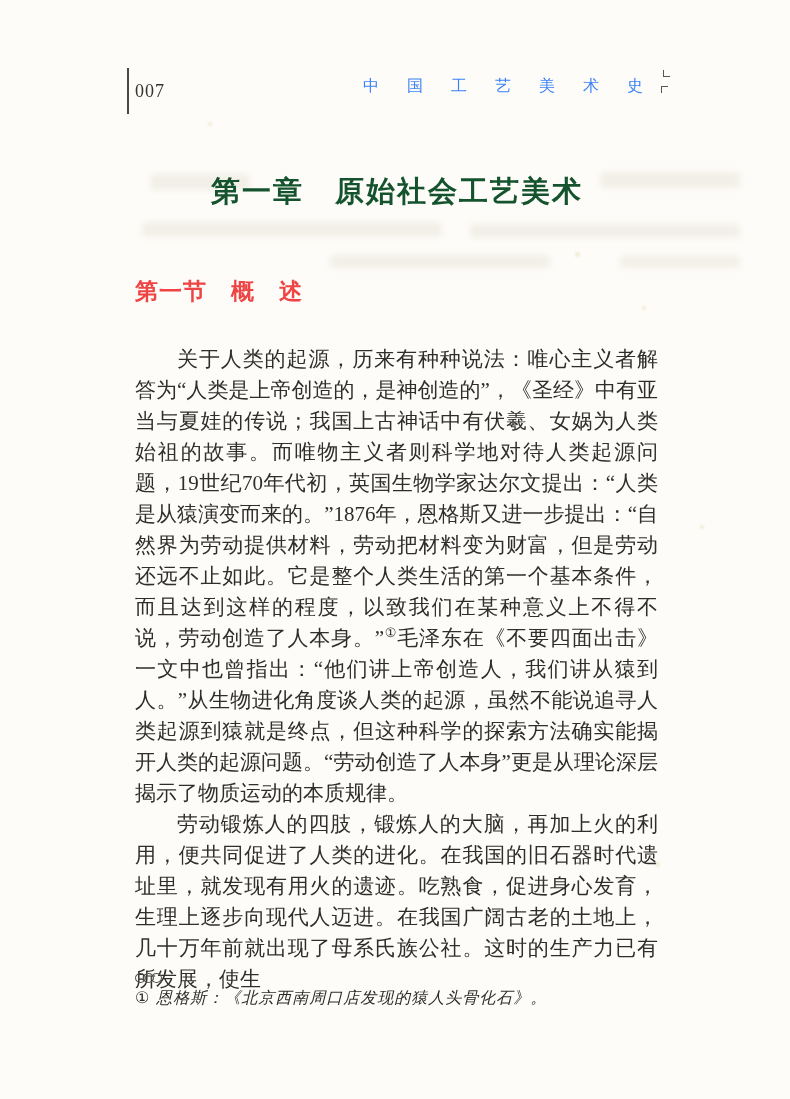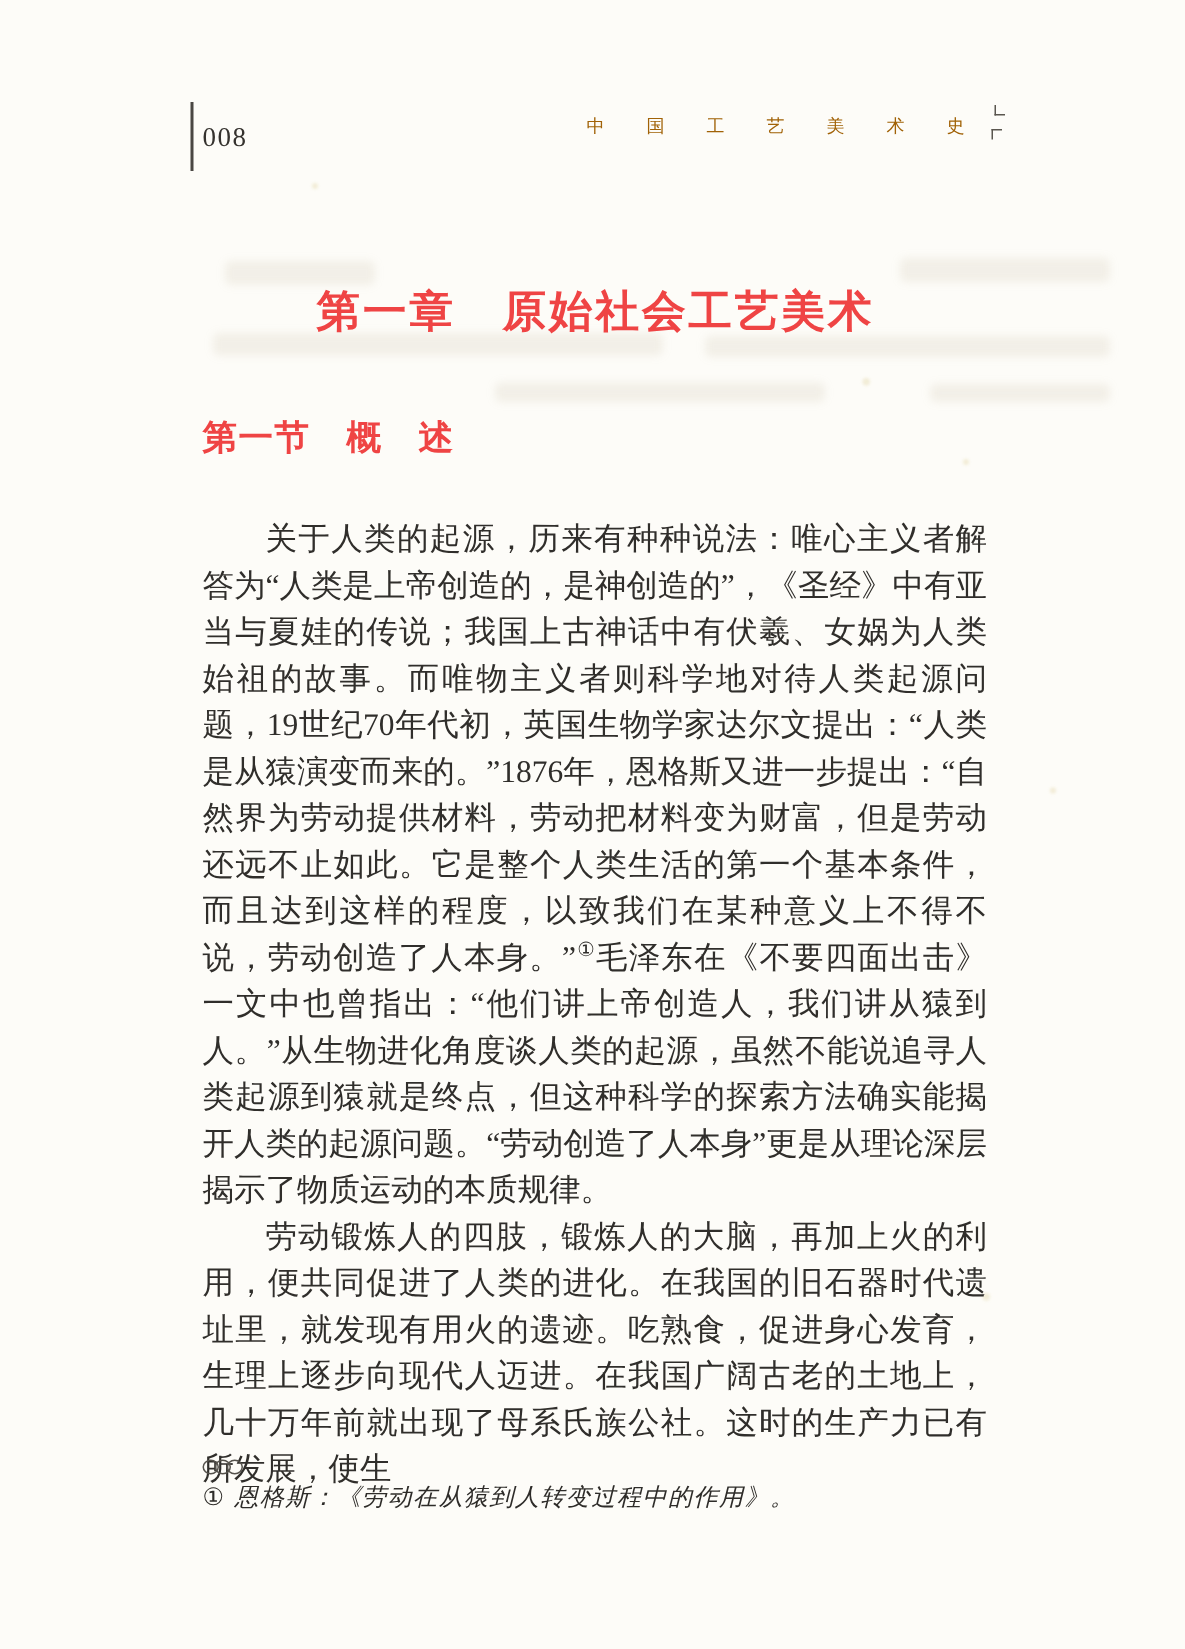--- a/index.html
+++ b/index.html
@@ -41,22 +41,22 @@
   .pageno {
     font-size: 18px;
     letter-spacing: 1px;
     color: #35322e;
     font-family: "Liberation Serif", serif;
   }
   .running-title {
     position: absolute;
     right: 16px;
     top: 10px;
-    font-size: 12px;
-    color: #a16207;
+    font-size: 16px;
+    color: #3b82f6;
     letter-spacing: 28px;
     margin-right: -28px;
     white-space: nowrap;
   }
   .corner-marks {
     position: absolute;
     right: -14px;
     top: 4px;
     width: 12px;
     height: 26px;
@@ -88,30 +88,30 @@
     position: absolute;
     background: rgba(214, 196, 128, 0.28);
     border-radius: 50%;
     filter: blur(1px);
     pointer-events: none;
   }
 
   
   .chapter-title {
     position: absolute;
-    top: 188px;
+    top: 172px;
     left: 135px;
     width: 524px;
     margin: 0;
     text-align: center;
     font-family: "Liberation Sans", "DejaVu Sans", sans-serif;
     font-weight: 700;
     font-size: 29px;
     letter-spacing: 2px;
-    color: #ef4444;
+    color: #14532d;
   }
   .section-title {
     position: absolute;
     top: 276px;
     left: 135px;
     margin: 0;
     font-family: "Liberation Sans", "DejaVu Sans", sans-serif;
     font-weight: 700;
     font-size: 23px;
     letter-spacing: 1px;
@@ -173,21 +173,21 @@
   }
 </style>
 </head>
 <body>
 
 <div class="page">
 
   <div class="running-header">
     <div class="pageno-block">
       <div class="pageno-bar"></div>
-      <span class="pageno">008</span>
+      <span class="pageno">007</span>
     </div>
     <div class="running-title">中国工艺美术史</div>
     <div class="corner-marks">
       <div class="corner-mark-top"></div>
       <div class="corner-mark-bottom"></div>
     </div>
   </div>
 
   <div class="smudge" style="left:150px; top:174px; width:100px; height:16px;"></div>
   <div class="smudge" style="left:600px; top:172px; width:140px; height:16px;"></div>
@@ -210,17 +210,17 @@
     <p>劳动锻炼人的四肢，锻炼人的大脑，再加上火的利用，便共同促进了人类的进化。在我国的旧石器时代遗址里，就发现有用火的遗迹。吃熟食，促进身心发育，生理上逐步向现代人迈进。在我国广阔古老的土地上，几十万年前就出现了母系氏族公社。这时的生产力已有所发展，使生</p>
   </div>
 
   <div class="footnote-area">
     <div class="footnote-separator">
       <span class="chain-ring"></span>
       <span class="chain-ring"></span>
       <span class="chain-ring"></span>
     </div>
     <div class="footnote-line">
-      <span class="footnote-marker">①</span><span>恩格斯：《劳动在从猿到人转变过程中的作用》。</span>
+      <span class="footnote-marker">①</span><span>恩格斯：《北京西南周口店发现的猿人头骨化石》。</span>
     </div>
   </div>
 
 </div>
 
 </body></html>

